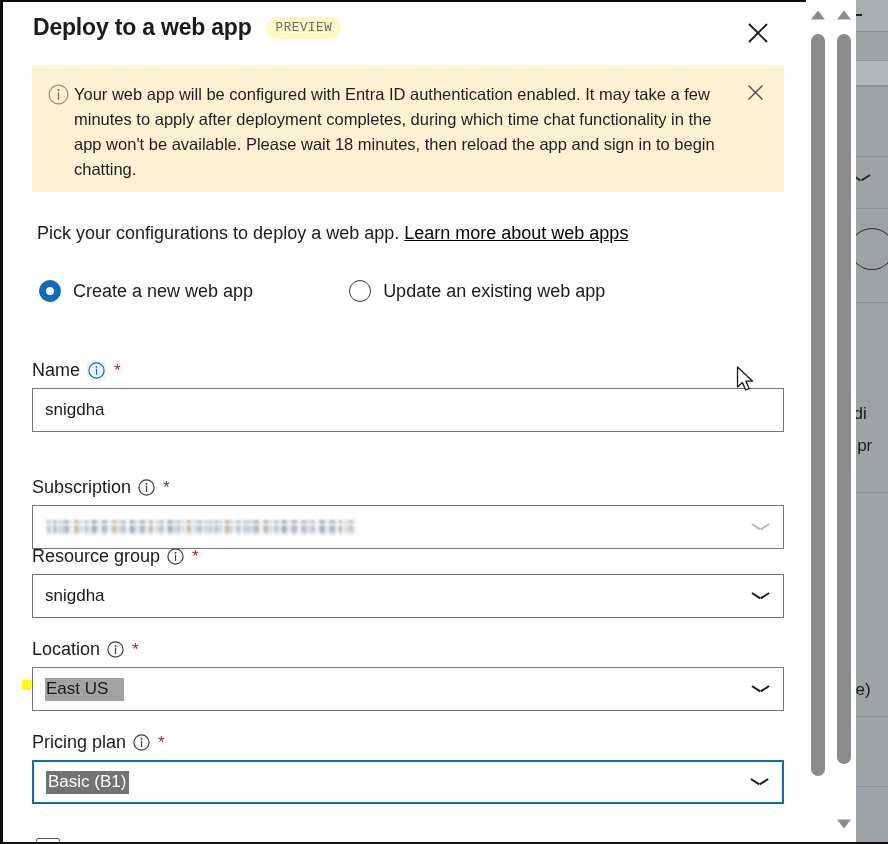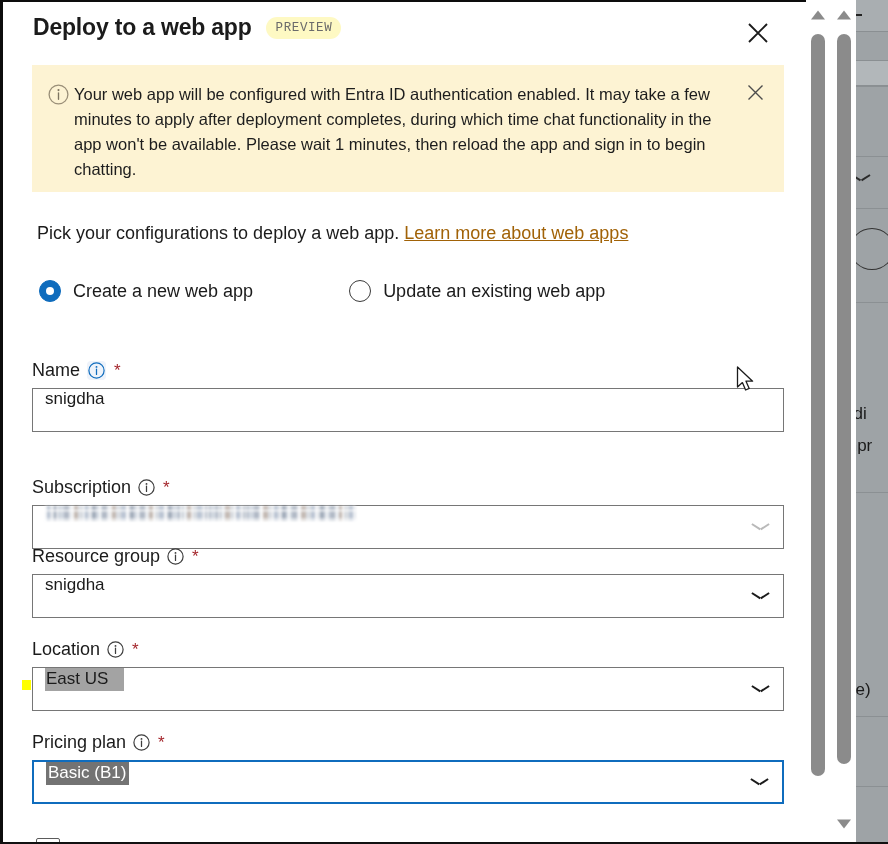--- a/index.html
+++ b/index.html
@@ -76,21 +76,21 @@
     flex: 1 1 auto; font-size: 16.5px; line-height: 25px; color: #1d1d1d;
     padding-right: 10px;
   }
   .banner-close {
     flex: 0 0 auto; width: 30px; height: 26px; display: flex; align-items: flex-start;
     justify-content: center; cursor: pointer; background: none; border: none; padding-top: 2px;
   }
 
   
   .intro { position: absolute; left: 34px; top: 221px; font-size: 18px; color: #1b1b1b; }
-  .intro a { color: #a16207; text-decoration: underline; }
+  .intro a { color: #000000; text-decoration: underline; }
 
   
   .radio-row { position: absolute; left: 36px; top: 278px; display: flex; align-items: center; }
   .radio-item { display: flex; align-items: center; cursor: pointer; }
   .radio-item.second { margin-left: 96px; }
   .radio-mark {
     width: 22px; height: 22px; border-radius: 50%; border: 1.5px solid #3a3a3a;
     background: #fff; position: relative; flex: 0 0 auto;
   }
   .radio-mark.on { border: 1.5px solid #0f6cbd; background: #0f6cbd; }
@@ -105,21 +105,21 @@
   .field-label {
     display: flex; align-items: center; gap: 7px; font-size: 18px; color: #1b1b1b;
     margin-bottom: 6px; height: 24px;
   }
   .req-star { color: #a4262c; font-size: 17px; line-height: 1; margin-left: 1px; }
   .i-ico { display: inline-flex; align-items: center; justify-content: center; }
   .i-ico.hl { background: #eef3fa; border-radius: 4px; padding: 1px; }
 
   .ctrl {
     position: relative; height: 44px; border: 1px solid #767676; background: #fff;
-    display: flex; align-items: flex-start; padding: 0 12px;
+    display: flex; align-items: center; padding: 0 12px;
   }
   .ctrl.focused { border: 2px solid #0f6cbd; }
   .ctrl-val { font-size: 17px; color: #1b1b1b; white-space: nowrap; }
   .ctrl-val.hl-yellow { background: #a3a3a3; padding: 1px 16px 2px 1px; }
   .ctrl-val.hl-select { background: #737373; color: #ffffff; padding: 1px 3px 2px 2px; }
   .chev {
     position: absolute; right: 14px; top: 50%; margin-top: -4px; width: 17px; height: 9px;
   }
   .chev::before, .chev::after {
     content: ""; position: absolute; top: 0; width: 10px; height: 1.6px; background: #1b1b1b;
@@ -211,21 +211,21 @@
       </button>
 
       <div class="banner">
         <div class="banner-ico">
           <svg width="21" height="21" viewBox="0 0 21 21">
             <circle cx="10.5" cy="10.5" r="9.4" stroke="#9a8f78" stroke-width="1.3" fill="none"></circle>
             <circle cx="10.5" cy="6.1" r="1.05" fill="#7d7460"></circle>
             <path d="M10.5 8.8 V15.3" stroke="#7d7460" stroke-width="1.35" stroke-linecap="round"></path>
           </svg>
         </div>
-        <div class="banner-text">Your web app will be configured with Entra ID authentication enabled. It may take a few minutes to apply after deployment completes, during which time chat functionality in the app won't be available. Please wait 1 minutes, then reload the app and sign in to begin chatting.</div>
+        <div class="banner-text">Your web app will be configured with Entra ID authentication enabled. It may take a few minutes to apply after deployment completes, during which time chat functionality in the app won't be available. Please wait 18 minutes, then reload the app and sign in to begin chatting.</div>
         <button class="banner-close">
           <span>
             <svg width="17" height="17" viewBox="0 0 17 17">
               <path d="M1.5 1.5 L15.5 15.5 M15.5 1.5 L1.5 15.5" stroke="#4c4c4c" stroke-width="1.4" fill="none"></path>
             </svg>
           </span>
         </button>
       </div>
 
       <div class="intro">

